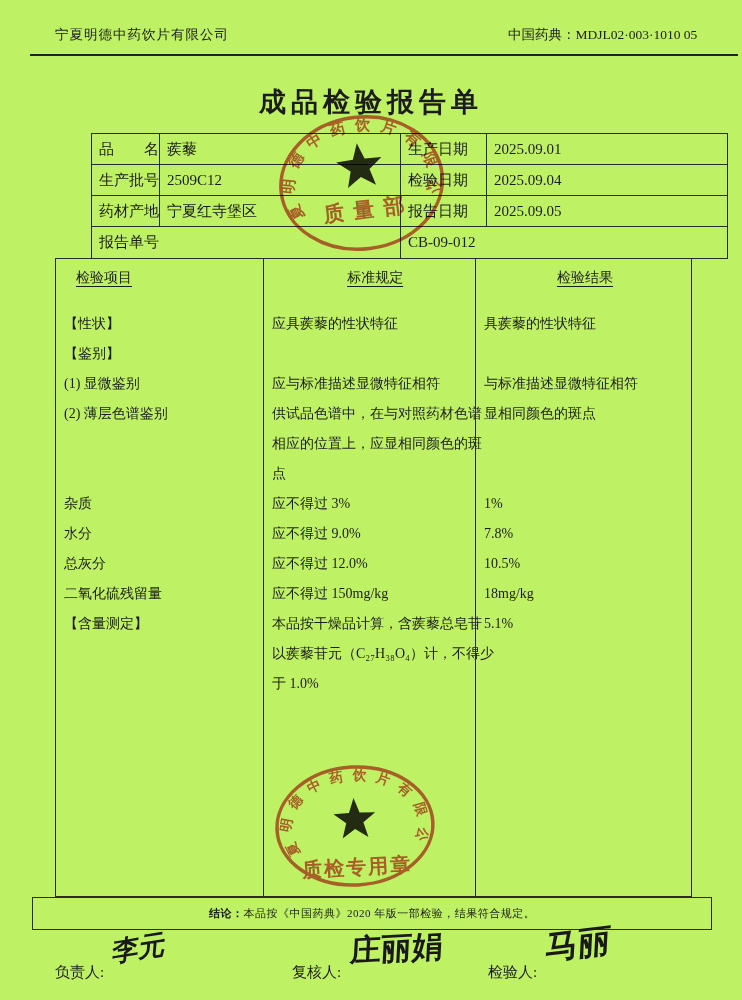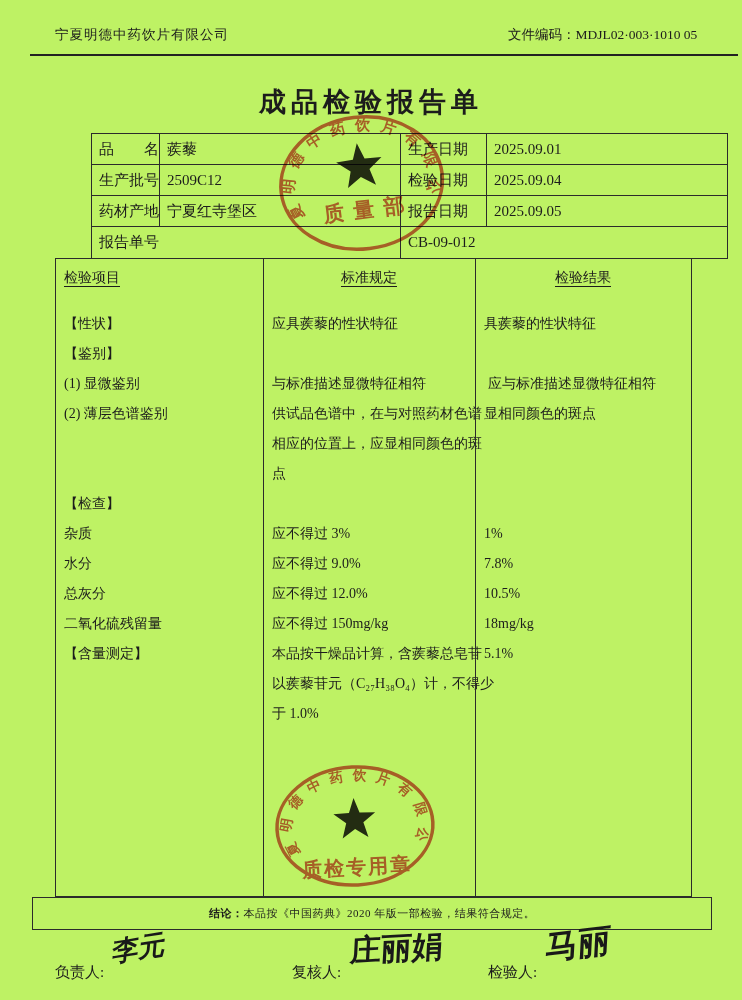--- a/index.html
+++ b/index.html
@@ -27,21 +27,21 @@
   .ic.last-row{border-bottom:none;}
   .span12{grid-column:1/3;}
   .span34{grid-column:3/5;}
   
   .spec-table{position:absolute;left:55px;top:258px;width:635px;height:637px;
     border:1px solid #2b2b2b;font-size:14px;}
   .vline{position:absolute;top:0;bottom:0;width:1px;background:#2b2b2b;}
   .vline.v1{left:207px;}
   .vline.v2{left:419px;}
   .spec-header{display:flex;height:50px;padding-top:10px;box-sizing:border-box;}
-  .spec-header .h1{width:207px;padding-left:8px;box-sizing:border-box;}
+  .spec-header .h1{width:207px;padding-left:8px;box-sizing:border-box;margin-left:12px;}
   .spec-header .h2{width:212px;text-align:center;}
   .spec-header .h3{width:216px;text-align:center;}
   .spec-header span{text-decoration:underline;text-underline-offset:4px;}
   .spec-row{display:flex;}
   .cell{box-sizing:border-box;}
   .cell .line{min-height:30px;line-height:30px;white-space:nowrap;}
   .c1{width:207px;padding-left:8px;}
   .c2{width:212px;padding-left:9px;}
   .c3{width:216px;padding-left:9px;}
   
@@ -61,21 +61,21 @@
   .stamp-top{left:272px;top:111px;transform:rotate(-7deg);}
   .stamp-bottom{left:270px;top:762px;transform:rotate(-3deg);}
   .stamp text{fill:currentColor;font-family:"Liberation Serif","DejaVu Serif",serif;font-weight:bold;}
 </style>
 </head>
 <body>
 
 <div class="page">
 
   <div class="hdr-left">宁夏明德中药饮片有限公司</div>
-  <div class="hdr-right"><span>文件编码：</span><span>MDJL02·003·1010 05</span></div>
+  <div class="hdr-right"><span>中国药典：</span><span>MDJL02·003·1010 05</span></div>
   <div class="hdr-rule"></div>
 
   <div class="title">成品检验报告单</div>
 
   <div class="info-table">
     <div class="ic">品　　名</div>
     <div class="ic">蒺藜</div>
     <div class="ic">生产日期</div>
     <div class="ic last-col">2025.09.01</div>
 
@@ -121,49 +121,38 @@
             <div class="line"></div>
           </div>
           <div class="cell c3">
             <div class="line"></div>
           </div>
         </div>
         <div class="spec-row">
           <div class="cell c1">
             <div class="line">(1) 显微鉴别</div>
           </div>
+          <div class="cell c2">
+            <div class="line">应与标准描述显微特征相符</div>
+          </div>
           <div class="cell c3">
             <div class="line">与标准描述显微特征相符</div>
-          </div>
-          <div class="cell c2">
-            <div class="line">应与标准描述显微特征相符</div>
           </div>
         </div>
         <div class="spec-row">
           <div class="cell c1">
             <div class="line">(2) 薄层色谱鉴别</div>
           </div>
           <div class="cell c2">
             <div class="line">供试品色谱中，在与对照药材色谱</div>
             <div class="line">相应的位置上，应显相同颜色的斑</div>
             <div class="line">点</div>
           </div>
           <div class="cell c3">
             <div class="line">显相同颜色的斑点</div>
-          </div>
-        </div>
-        <div class="spec-row">
-          <div class="cell c1">
-            <div class="line">【检查】</div>
-          </div>
-          <div class="cell c2">
-            <div class="line"></div>
-          </div>
-          <div class="cell c3">
-            <div class="line"></div>
           </div>
         </div>
         <div class="spec-row">
           <div class="cell c1">
             <div class="line">杂质</div>
           </div>
           <div class="cell c2">
             <div class="line">应不得过 3%</div>
           </div>
           <div class="cell c3">

